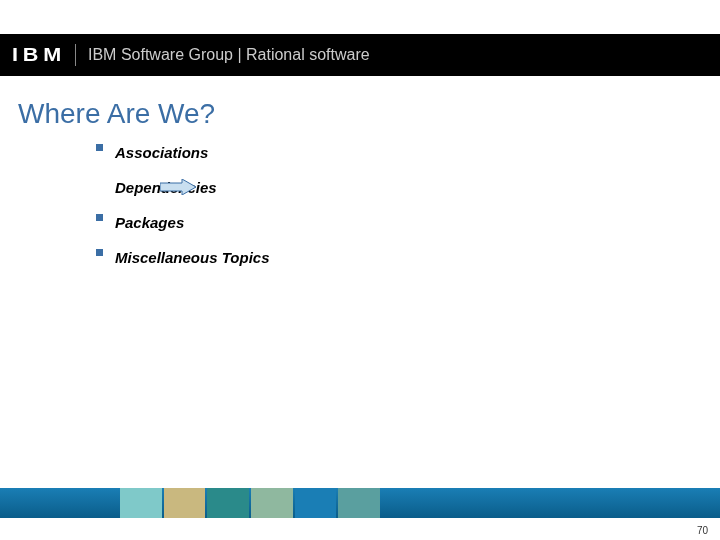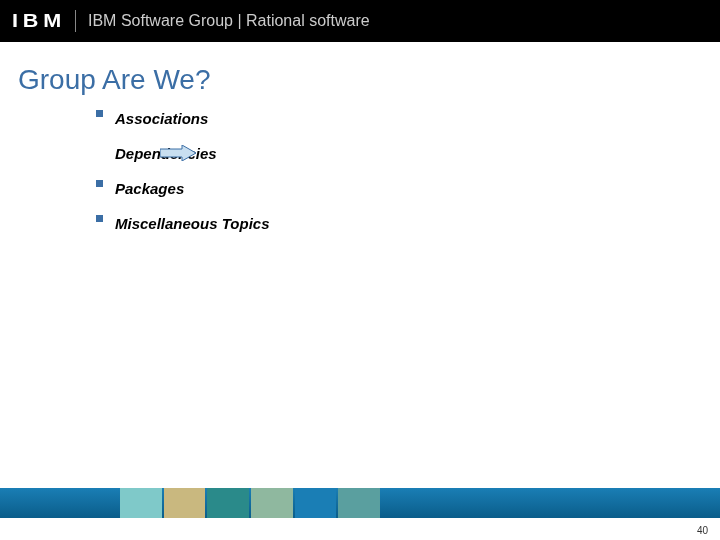--- a/index.html
+++ b/index.html
@@ -10,20 +10,21 @@
       background: #ffffff;
       position: relative;
     }
     .header {
       width: 100%;
       height: 42px;
       background: #000000;
       display: flex;
       align-items: center;
       padding: 0 12px;
+      margin-top: 34px;
     }
     .ibm-logo {
       color: #ffffff;
       font-weight: bold;
       font-family: "Arial Black", Arial, sans-serif;
       font-size: 18px;
       letter-spacing: 4px;
       transform: scaleX(1.2);
       transform-origin: left;
       margin-right: 18px;
@@ -116,21 +117,21 @@
 <body>
 
 <div class="header">
   <span class="ibm-logo">
     <span class="ibm-logo-lines">IBM</span>
   </span>
   <span class="header-divider"></span>
   <span class="header-text">IBM Software Group | Rational software</span>
 </div>
 
-<h1 class="slide-title">Group Are We?</h1>
+<h1 class="slide-title">Where Are We?</h1>
 
 <div class="bullet-list">
 
   <div class="bullet-item">
     <span class="bullet-marker"></span>
     <span>Associations</span>
   </div>
 
   <div class="arrow-wrapper">
     <span class="arrow-marker">
@@ -161,13 +162,13 @@
   <div class="footer-accent">
     <div class="footer-block b1"></div>
     <div class="footer-block b2"></div>
     <div class="footer-block b3"></div>
     <div class="footer-block b4"></div>
     <div class="footer-block b5"></div>
     <div class="footer-block b6"></div>
   </div>
 </div>
 
-<div class="page-number">40</div>
+<div class="page-number">70</div>
 
 </body></html>

